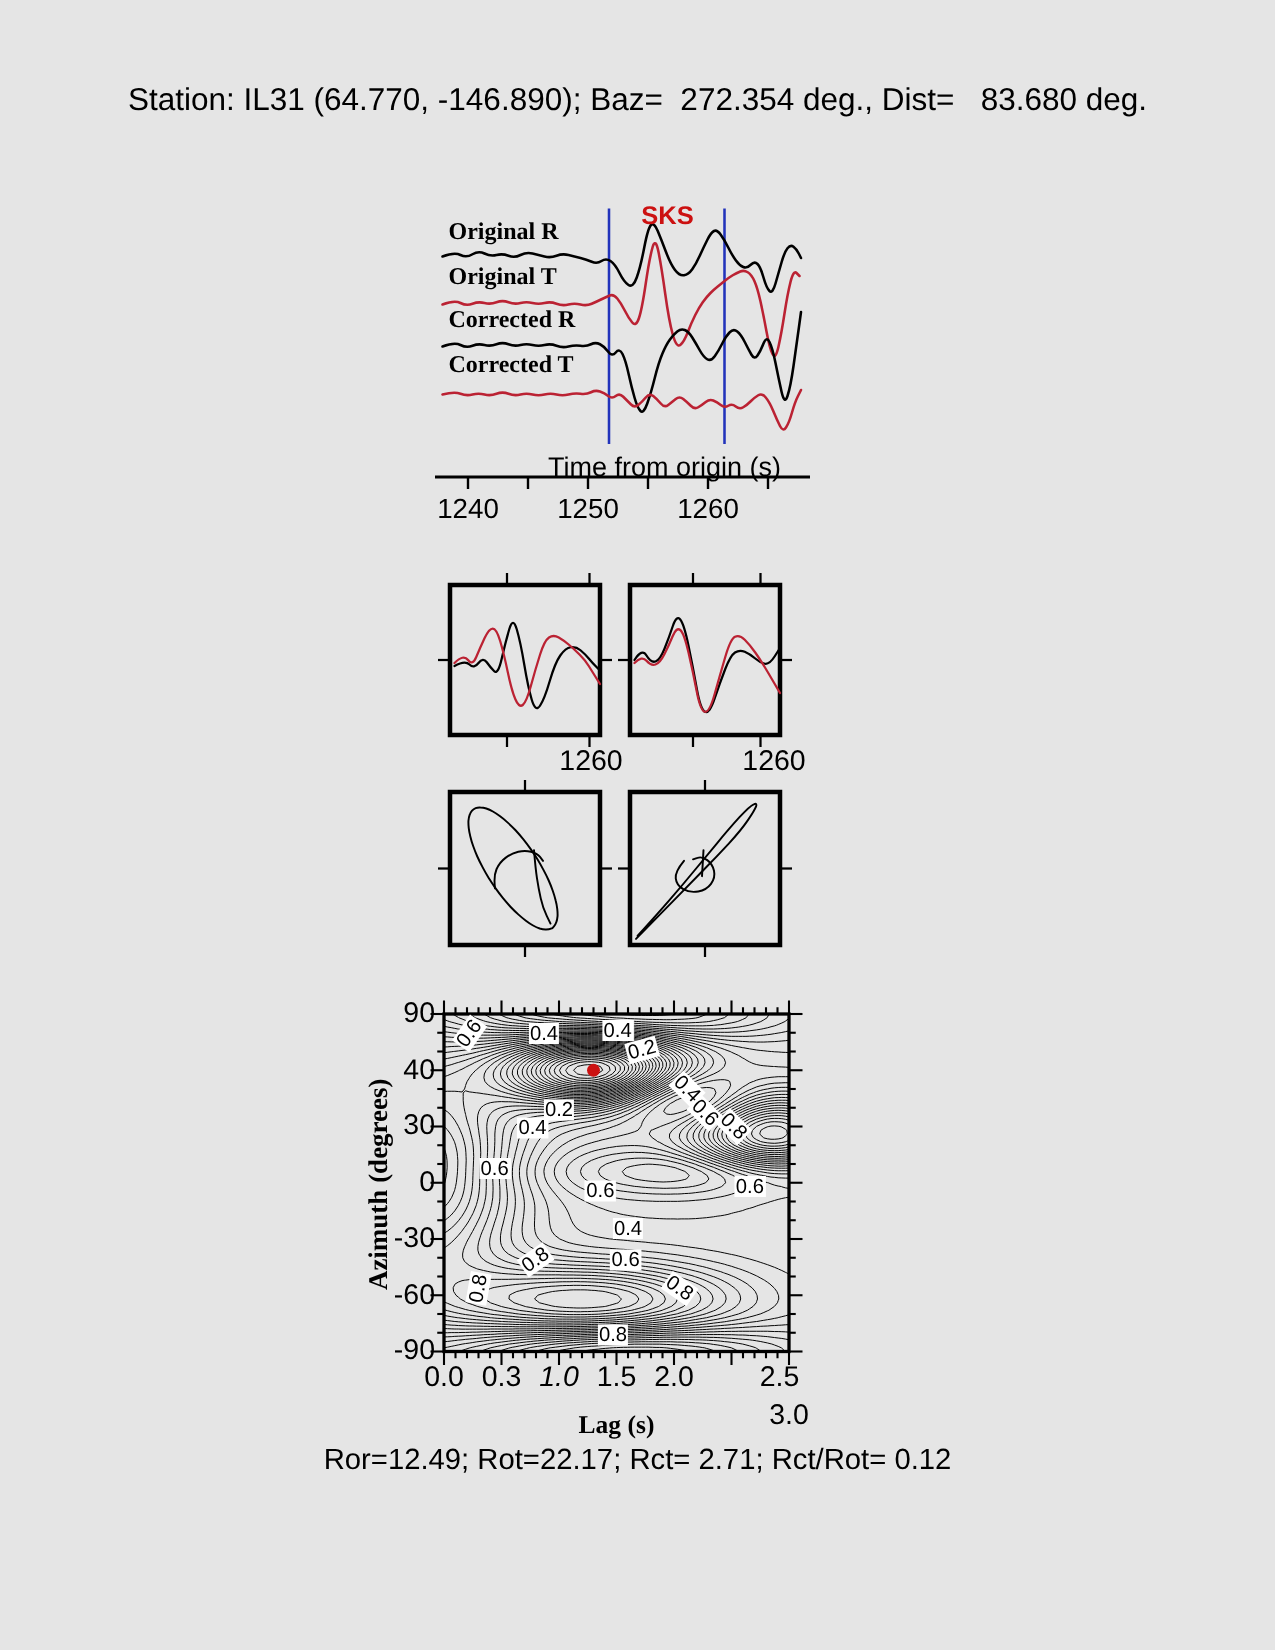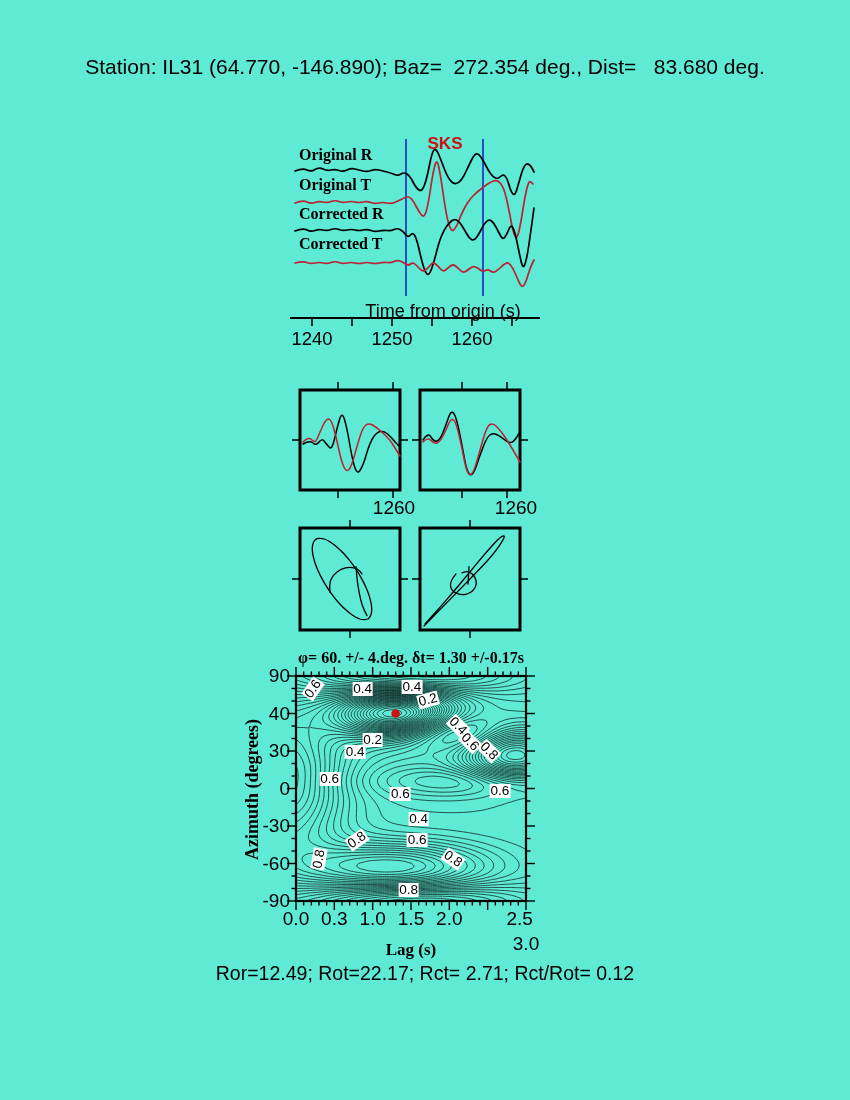--- a/index.html
+++ b/index.html
@@ -1,16 +1,16 @@
 <!DOCTYPE html>
 <html><head>
 <meta charset="utf-8">
 <style>
   html,body{margin:0;padding:0;background:#fff;}
-  .page{position:relative;width:850px;height:1100px;background:#5eead4;overflow:hidden;
+  .page{position:relative;width:850px;height:1100px;background:#e5e5e5;overflow:hidden;
         font-family:"Liberation Sans",sans-serif;color:#000;}
   .abs{position:absolute;}
   .pre{white-space:pre;}
   .serifb{font-family:"Liberation Serif",serif;font-weight:bold;}
   .ctr{left:0;right:0;text-align:center;}
   .hdr1{top:55px;font-size:21px;}
   .hdr2{top:94px;font-size:20px;}
   .sks{left:420px;top:134px;width:50px;text-align:center;font-size:17px;font-weight:bold;}
   .trlabel{left:299px;font-size:16px;}
   .taxlabel{left:352px;top:301px;width:182px;text-align:center;font-size:18px;}
@@ -228,40 +228,39 @@
   <div class="abs trlabel serifb" style="top:146px">Original R</div>
   <div class="abs trlabel serifb" style="top:176px">Original T</div>
   <div class="abs trlabel serifb" style="top:205px">Corrected R</div>
   <div class="abs trlabel serifb" style="top:235px">Corrected T</div>
 
   <div class="abs taxlabel">Time from origin (s)</div>
 
   <div class="abs boxtime" style="left:394px">1260</div>
   <div class="abs boxtime" style="left:516px">1260</div>
 
-  <div class="abs ctitle serifb">φ= 60. +/- 4.deg. δt= 1.30 +/-0.17s</div>
   <div class="abs ylab serifb">Azimuth (degrees)</div>
   <div class="abs laglab serifb">Lag (s)</div>
 
   <div class="abs ctr footer">Ror=12.49; Rot=22.17; Rct= 2.71; Rct/Rot= 0.12</div>
 
   <div id="gen">
       <div class="abs ticklab" style="left: 312px; top: 328px;">1240</div>
       <div class="abs ticklab" style="left: 392px; top: 328px;">1250</div>
       <div class="abs ticklab" style="left: 472px; top: 328px;">1260</div>
       <div class="abs ytick" style="left: 250px; top: 676px;">90</div>
       <div class="abs ytick" style="left: 250px; top: 713.5px;">40</div>
       <div class="abs ytick" style="left: 250px; top: 751px;">30</div>
       <div class="abs ytick" style="left: 250px; top: 788.5px;">0</div>
       <div class="abs ytick" style="left: 250px; top: 826px;">-30</div>
       <div class="abs ytick" style="left: 250px; top: 863.5px;">-60</div>
       <div class="abs ytick" style="left: 250px; top: 901px;">-90</div>
       <div class="abs xtick" style="left: 296px; top: 908px;">0.0</div>
       <div class="abs xtick" style="left: 334.333px; top: 908px;">0.3</div>
-      <div class="abs xtick" style="left: 372.667px; top: 908px;">1.0</div>
+      <div class="abs xtick" style="left: 372.667px; top: 908px; font-style: italic;">1.0</div>
       <div class="abs xtick" style="left: 411px; top: 908px;">1.5</div>
       <div class="abs xtick" style="left: 449.333px; top: 908px;">2.0</div>
       <div class="abs xtick" style="left: 487.667px; top: 908px; margin-left: 32px;">2.5</div>
       <div class="abs xtick" style="left: 526px; top: 908px; margin-top: 25px;">3.0</div>
       <div class="abs chip" style="left: 312.867px; top: 688.5px; transform: translate(-50%, -50%) rotate(-55deg);">0.6</div>
       <div class="abs chip" style="left: 362.7px; top: 688.5px;">0.4</div>
       <div class="abs chip" style="left: 411.767px; top: 687.25px;">0.4</div>
       <div class="abs chip" style="left: 427.867px; top: 699.75px; transform: translate(-50%, -50%) rotate(-15deg);">0.2</div>
       <div class="abs chip" style="left: 372.667px; top: 739.75px;">0.2</div>
       <div class="abs chip" style="left: 355.033px; top: 752.25px;">0.4</div>

